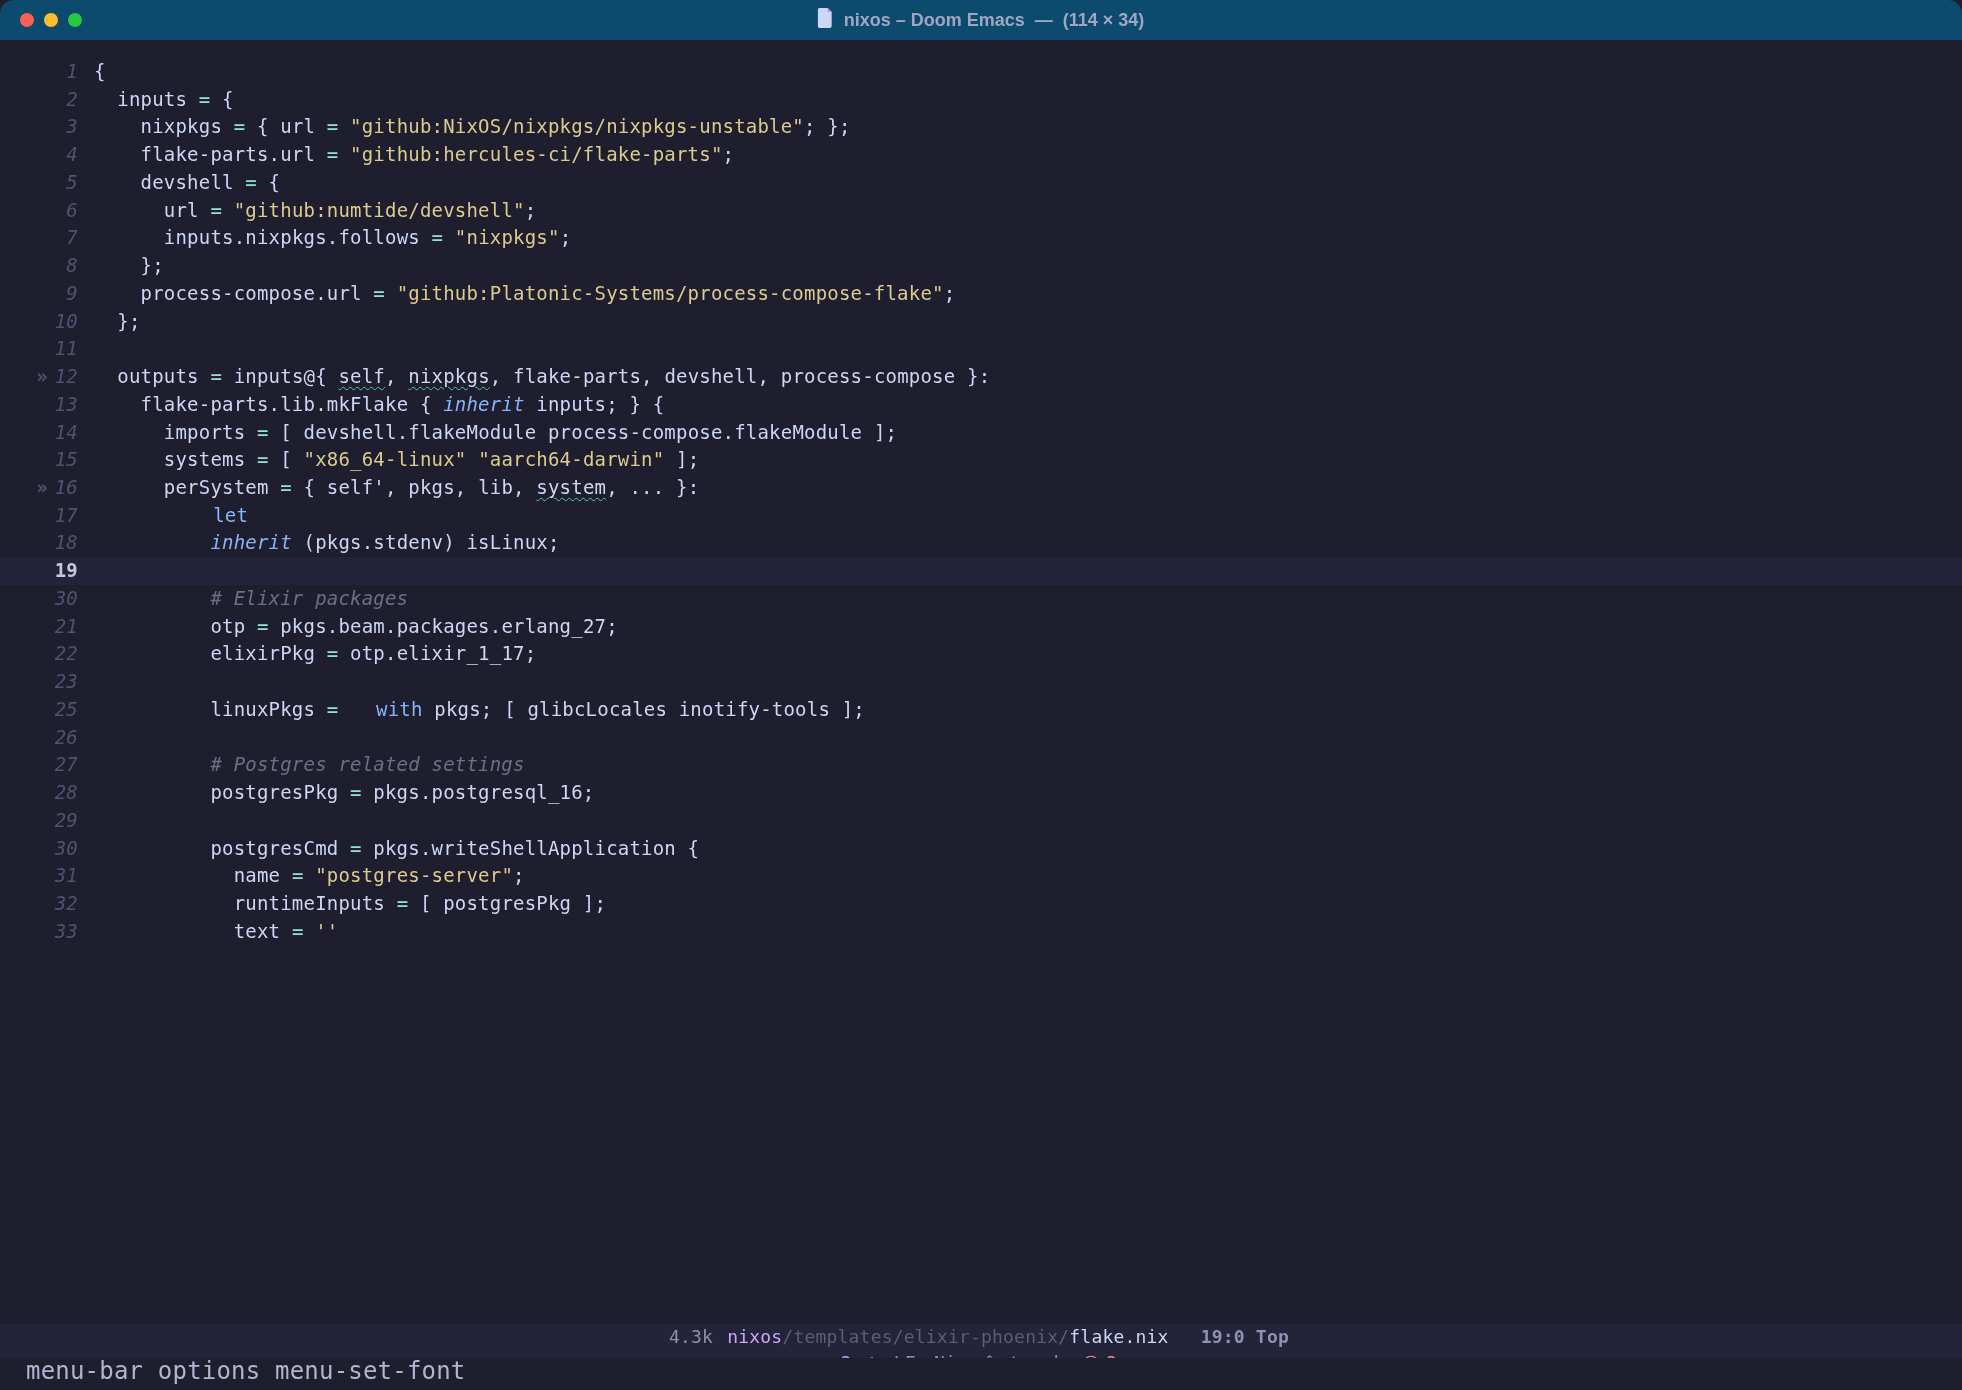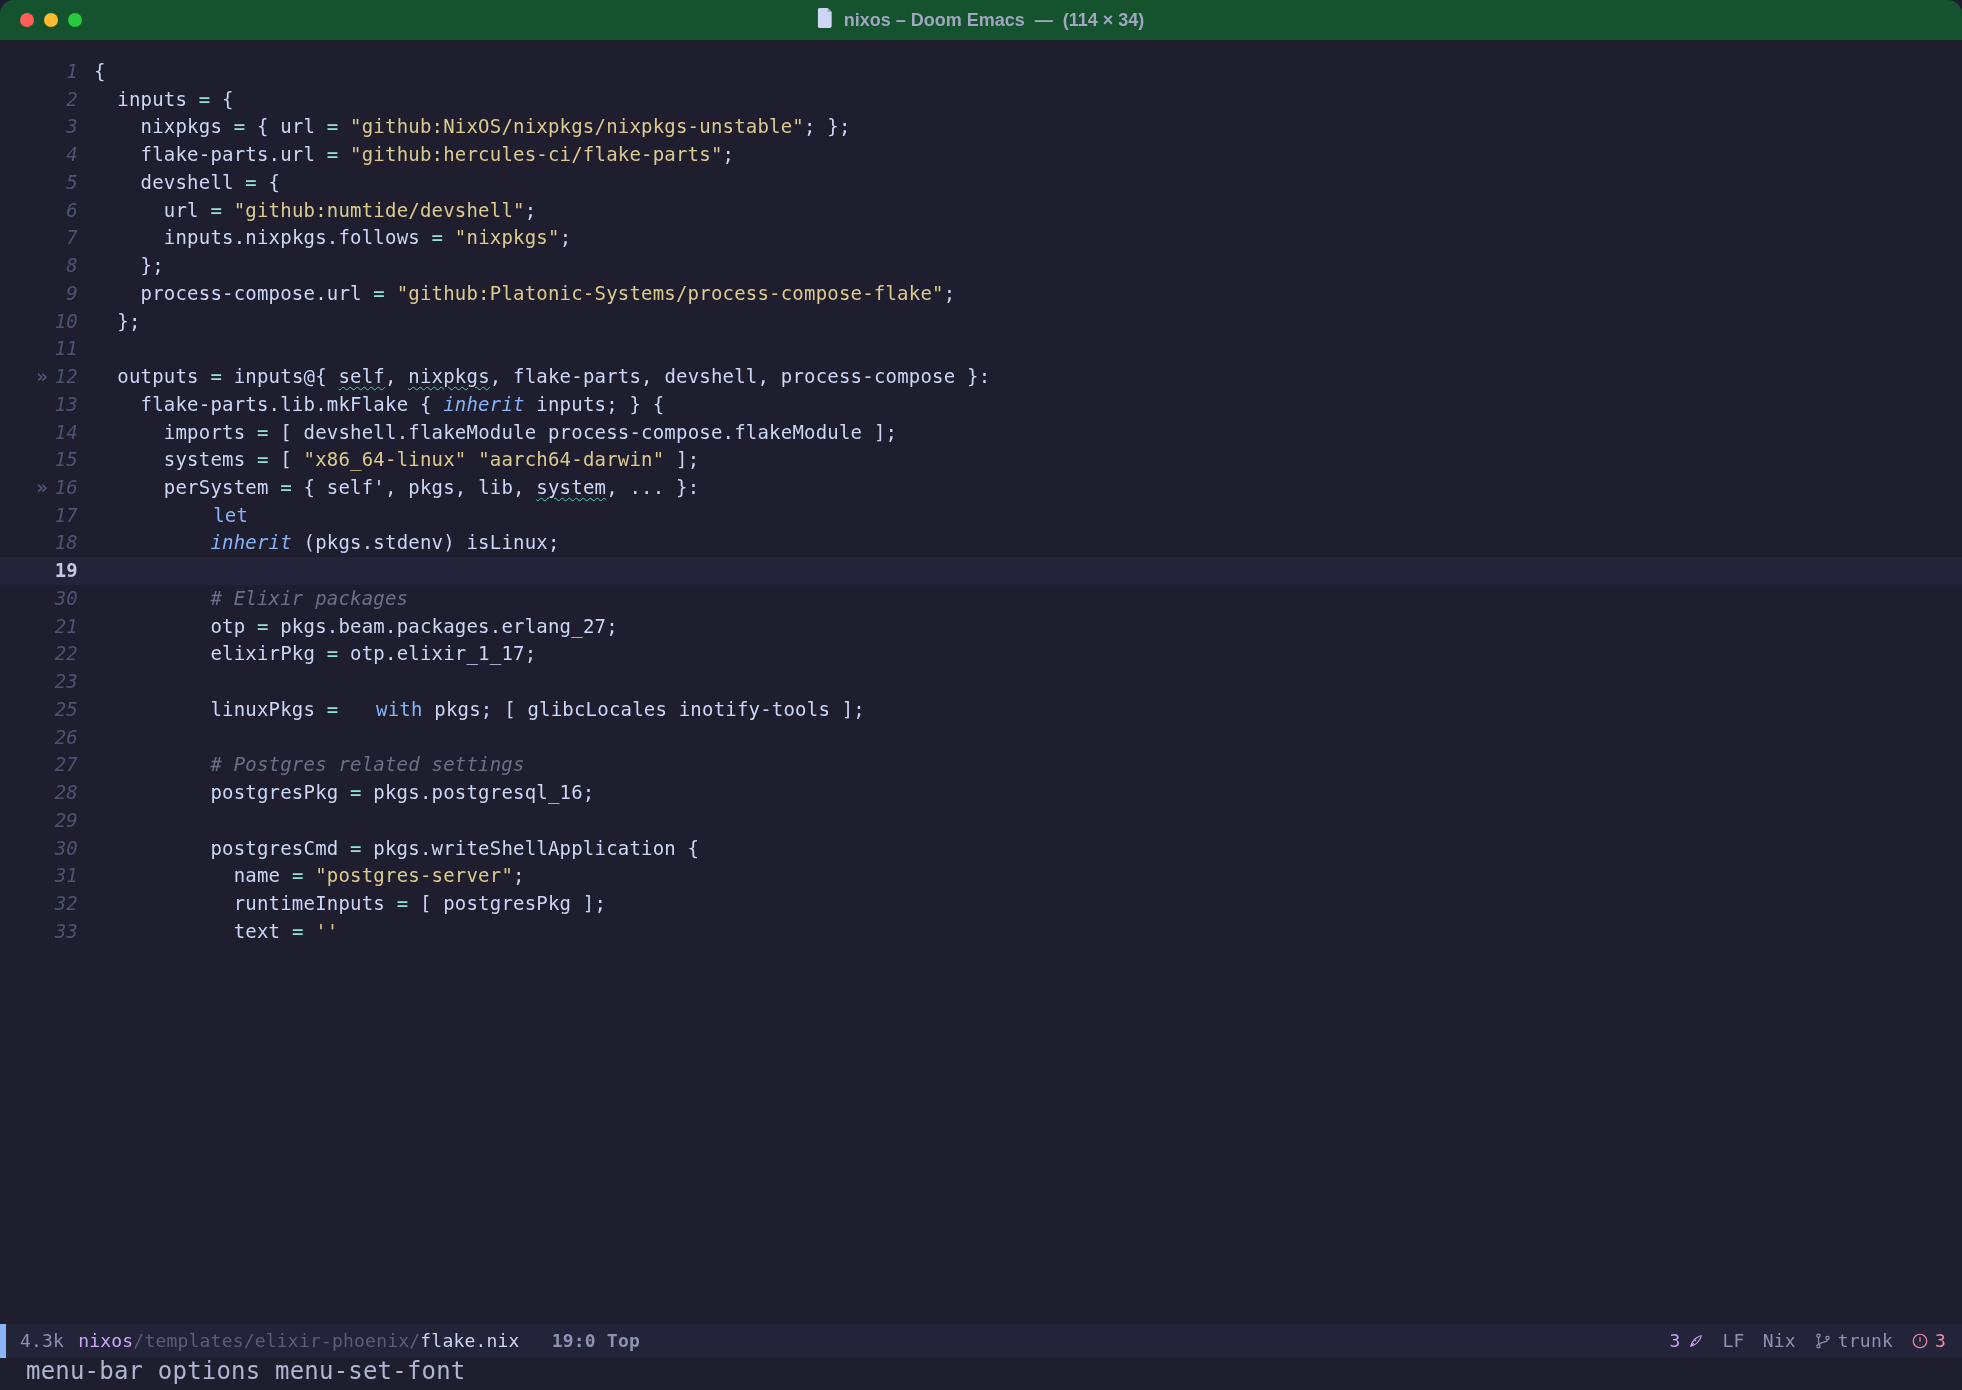--- a/index.html
+++ b/index.html
@@ -19,21 +19,21 @@
     display: flex;
     flex-direction: column;
     overflow: hidden;
   }
   
   .titlebar {
     height: 40px;
     display: flex;
     align-items: center;
     padding: 0 20px;
-    background: #14532d;
+    background: #0c4a6e;
     position: relative;
   }
   .traffic-lights { display: flex; gap: 10px; }
   .tl { width: 14px; height: 14px; border-radius: 50%; }
   .tl-close { background: #ff5f57; }
   .tl-min   { background: #febc2e; }
   .tl-max   { background: #28c840; }
   .title {
     position: absolute;
     left: 50%;
@@ -93,21 +93,22 @@
   .tok-inherit { color: #89b4fa; font-style: italic; }
   .tok-warn    { color: #cdd6f4; text-decoration: underline wavy #4ec9b0; text-decoration-thickness: 1px; text-underline-offset: 3px; }
   
   .modeline {
     display: flex;
     align-items: center;
     height: 34px;
     background: #23233a;
     color: #8d92b0;
     font-size: 18px;
-    padding-right: 16px;
+    padding-right: 4px;
+    flex-direction: column;
   }
   .ml-bar { width: 6px; height: 100%; background: #89b4fa; margin-right: 14px; }
   .ml-left { display: flex; align-items: center; gap: 14px; }
   .ml-left .size { color: #8d92b0; }
   .ml-path .p-root { color: #cba6f7; }
   .ml-path .p-mid  { color: #5a5e78; }
   .ml-path .p-file { color: #cdd6f4; }
   .ml-pos { margin-left: 18px; color: #8d92b0; font-weight: bold; }
   .ml-spacer { flex: 1 1 auto; }
   .ml-right { display: flex; align-items: center; gap: 18px; color: #8d92b0; }

